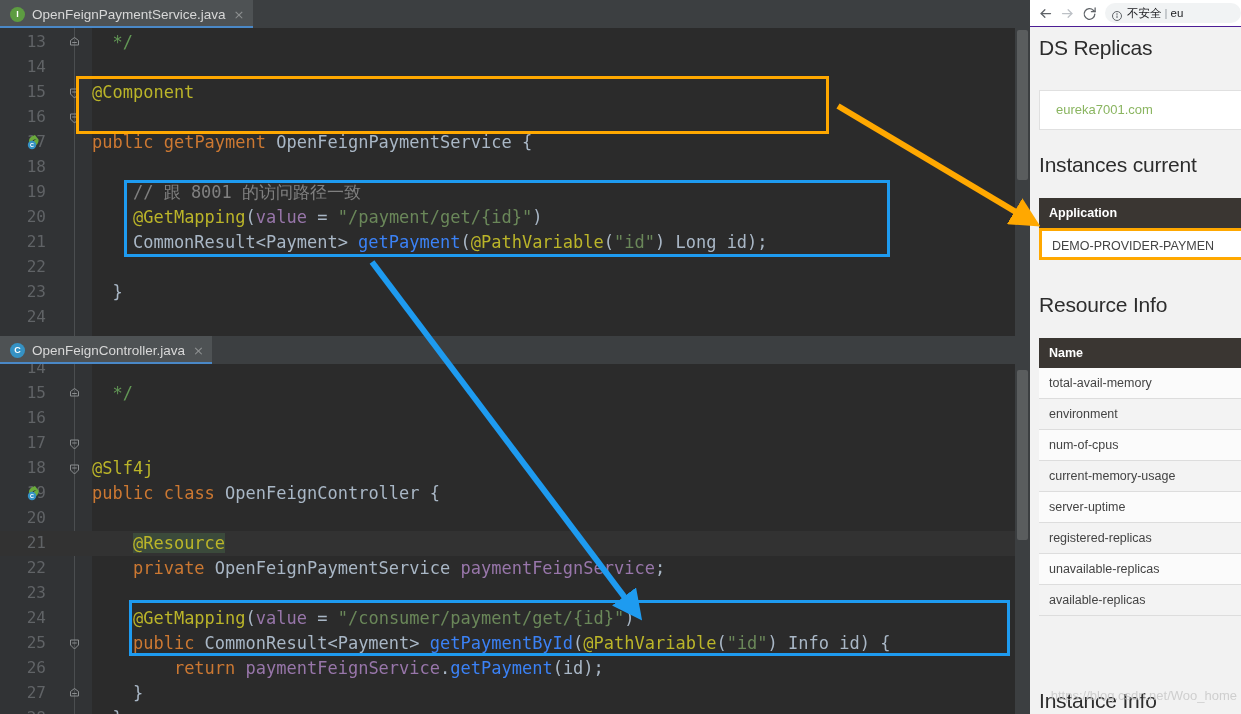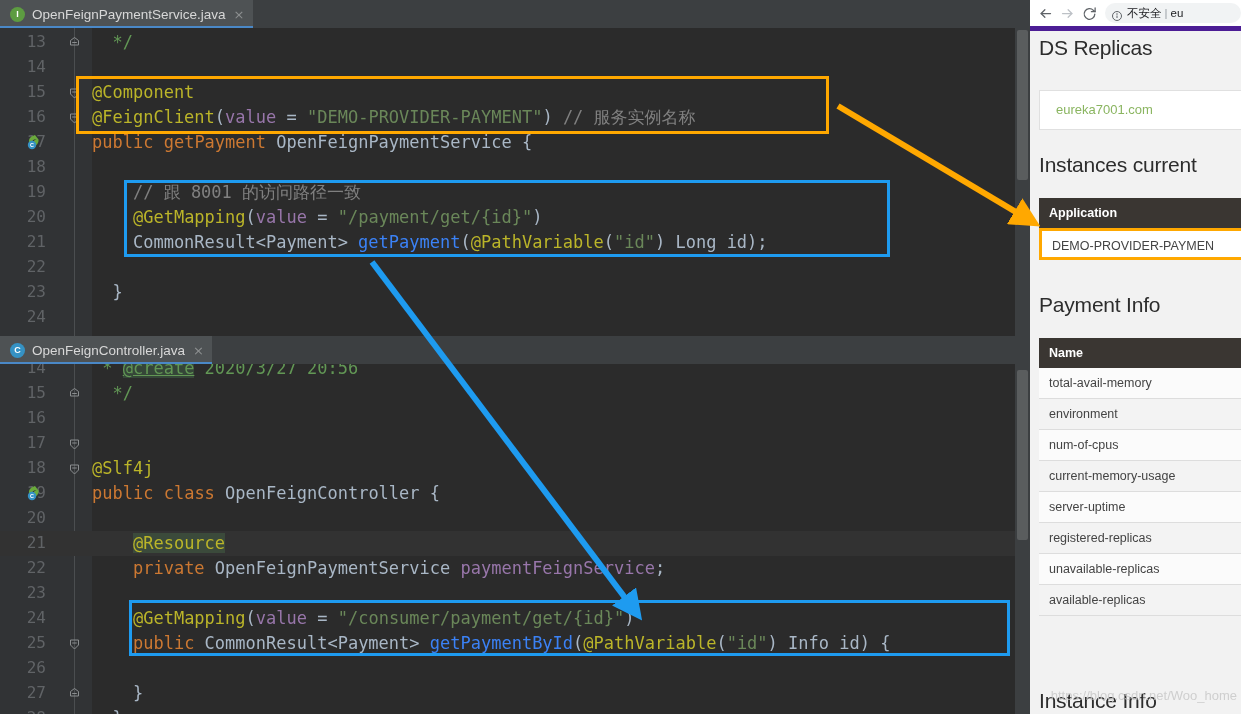--- a/index.html
+++ b/index.html
@@ -50,21 +50,21 @@
 
   .splitter{position:absolute;left:0;width:1030px;height:8px;background:#3c3f41;}
 
   
   .hbox{position:absolute;box-sizing:border-box;pointer-events:none;}
   .hbox.orange{border:3px solid #ffa800;}
   .hbox.blue{border:3px solid #1e9bf0;}
 
   
   .browser{position:absolute;left:1030px;top:0;width:211px;height:714px;background:#f2f2f2;overflow:hidden;}
-  .btoolbar{height:26px;background:#fff;display:flex;align-items:center;padding-left:4px;border-bottom:5px solid #4c1d95;}
+  .btoolbar{height:26px;background:#fff;display:flex;align-items:center;padding-left:4px;border-bottom:1px solid #4c1d95;}
   .navbtn{width:22px;height:22px;display:flex;align-items:center;justify-content:center;color:#5f6368;}
   .navbtn svg{display:block;}
   .navbtn.dim{color:#bdc1c6;}
   .omnibox{flex:1;height:20px;margin-left:5px;background:#f1f3f4;border-radius:10px;
            display:flex;align-items:center;padding:0 6px;overflow:hidden;}
   .omnibox .oicon{width:12px;height:12px;margin-right:4px;color:#5f6368;flex:0 0 auto;}
   .omnibox .otext{font-size:11.5px;color:#202124;white-space:nowrap;font-family:"Liberation Sans",sans-serif;}
   .omnibox .osep{color:#9aa0a6;margin:0 3px;}
 
   .bpage{position:absolute;left:9px;top:26px;right:0;bottom:0;overflow:hidden;}
@@ -102,21 +102,20 @@
       </div>
       <div class="tabUnderline" id="tabTopUL" style="width: 252.516px;"></div>
     </div>
     <div class="editor" id="edTop" style="position:absolute;left:0;top:28px;width:1030px;height:308px;">
       <div class="gutter"></div>
       <div class="foldRail"></div>
       <div class="codeArea" id="codeTop">
           <div class="codeLine" style="top: 2px;"><span class="t-plain">  </span><span class="t-jdoc">*/</span></div>
           <div class="codeLine" style="top: 27px;"></div>
           <div class="codeLine" style="top: 52px;"><span class="t-ann">@Component</span></div>
-          <div class="codeLine" style="top: 77px;"><span class="t-ann">@FeignClient</span><span class="t-punc">(</span><span class="t-field">value</span><span class="t-punc"> = </span><span class="t-str">"DEMO-PROVIDER-PAYMENT"</span><span class="t-punc">)</span><span class="t-cmt"> // 服务实例名称</span></div>
           <div class="codeLine" style="top: 102px;"><span class="t-kw">public</span><span class="t-plain"> </span><span class="t-kw">getPayment</span><span class="t-plain"> OpenFeignPaymentService {</span></div>
           <div class="codeLine" style="top: 127px;"></div>
           <div class="codeLine" style="top: 152px;"><span class="t-cmt">    // 跟 8001 的访问路径一致</span></div>
           <div class="codeLine" style="top: 177px;"><span class="t-plain">    </span><span class="t-ann">@GetMapping</span><span class="t-punc">(</span><span class="t-field">value</span><span class="t-punc"> = </span><span class="t-str">"/payment/get/{id}"</span><span class="t-punc">)</span></div>
           <div class="codeLine" style="top: 202px;"><span class="t-plain">    CommonResult&lt;Payment&gt; </span><span class="t-meth">getPayment</span><span class="t-punc">(</span><span class="t-ann">@PathVariable</span><span class="t-punc">(</span><span class="t-str">"id"</span><span class="t-plain">) Long id);</span></div>
           <div class="codeLine" style="top: 227px;"></div>
           <div class="codeLine" style="top: 252px;"><span class="t-plain">  }</span></div>
           <div class="codeLine" style="top: 277px;"></div>
         </div>
       <div id="gutTop">
@@ -184,31 +183,31 @@
         <span class="tlabel">OpenFeignController.java</span>
         <span class="tclose">×</span>
       </div>
       <div class="tabUnderline" id="tabBotUL" style="width: 212px;"></div>
     </div>
     <div class="editor" id="edBot" style="position:absolute;left:0;top:364px;width:1030px;height:350px;">
       <div class="gutter"></div>
       <div class="foldRail"></div>
       <div class="caretRow" style="top: 167px;"></div>
         <div class="codeArea" id="codeBot">
-          <div class="codeLine" style="top: -8px;"><span class="t-jdoc"> * </span><span class="t-jdoctag">@create</span><span class="t-jdoc"> 2020/3/27 20:56</span></div>
           <div class="codeLine" style="top: 17px;"><span class="t-plain">  </span><span class="t-jdoc">*/</span></div>
           <div class="codeLine" style="top: 42px;"></div>
           <div class="codeLine" style="top: 92px;"><span class="t-ann">@Slf4j</span></div>
           <div class="codeLine" style="top: 117px;"><span class="t-kw">public</span><span class="t-plain"> </span><span class="t-kw">class</span><span class="t-plain"> OpenFeignController {</span></div>
           <div class="codeLine" style="top: 142px;"></div>
           <div class="codeLine" style="top: 192px;"><span class="t-plain">    </span><span class="t-kw">private</span><span class="t-plain"> OpenFeignPaymentService </span><span class="t-field">paymentFeignService</span><span class="t-punc">;</span></div>
           <div class="codeLine" style="top: 167px;"><span class="t-plain">    </span><span class="t-ann t-annhl">@Resource</span></div>
           <div class="codeLine" style="top: 217px;"></div>
           <div class="codeLine" style="top: 242px;"><span class="t-plain">    </span><span class="t-ann">@GetMapping</span><span class="t-punc">(</span><span class="t-field">value</span><span class="t-punc"> = </span><span class="t-str">"/consumer/payment/get/{id}"</span><span class="t-punc">)</span></div>
           <div class="codeLine" style="top: 267px;"><span class="t-plain">    </span><span class="t-kw">public</span><span class="t-plain"> CommonResult&lt;Payment&gt; </span><span class="t-meth">getPaymentById</span><span class="t-punc">(</span><span class="t-ann">@PathVariable</span><span class="t-punc">(</span><span class="t-str">"id"</span><span class="t-plain">) Info id) {</span></div>
+          <div class="codeLine" style="top: 292px;"><span class="t-plain">        </span><span class="t-kw">return</span><span class="t-plain"> </span><span class="t-field">paymentFeignService</span><span class="t-punc">.</span><span class="t-meth">getPayment</span><span class="t-plain">(id);</span></div>
           <div class="codeLine" style="top: 317px;"><span class="t-plain">    }</span></div>
           <div class="codeLine" style="top: 342px;"><span class="t-plain">  }</span></div>
         </div>
       <div id="gutBot">
           <div class="gutterLine" style="top: -8px;">
             <div class="lnum">14</div>
           </div>
           <div class="gutterLine" style="top: 17px;">
             <div class="lnum">15</div>
             <div class="foldMark" style="top: 4px;"><svg width="13" height="13" viewBox="0 0 13 13">
@@ -329,21 +328,21 @@
 
       <div class="b-h2" style="position:absolute;left:0;top:127px;">Instances current</div>
 
       <div style="position:absolute;left:0;top:172px;width:230px;">
         <div class="b-thead">Application</div>
         <div class="b-cellhl" style="height:32px;">
           <div style="padding:8px 10px;font-size:12.5px;color:#444;font-family:'Liberation Sans',sans-serif;white-space:nowrap;">DEMO-PROVIDER-PAYMEN</div>
         </div>
       </div>
 
-      <div class="b-h2" style="position:absolute;left:0;top:267px;">Payment Info</div>
+      <div class="b-h2" style="position:absolute;left:0;top:267px;">Resource Info</div>
 
       <div style="position:absolute;left:0;top:312px;width:230px;">
         <div class="b-thead">Name</div>
         <div id="giRows">
             <div class="b-row">total-avail-memory</div>
             <div class="b-row alt">environment</div>
             <div class="b-row">num-of-cpus</div>
             <div class="b-row alt">current-memory-usage</div>
             <div class="b-row">server-uptime</div>
             <div class="b-row alt">registered-replicas</div>

